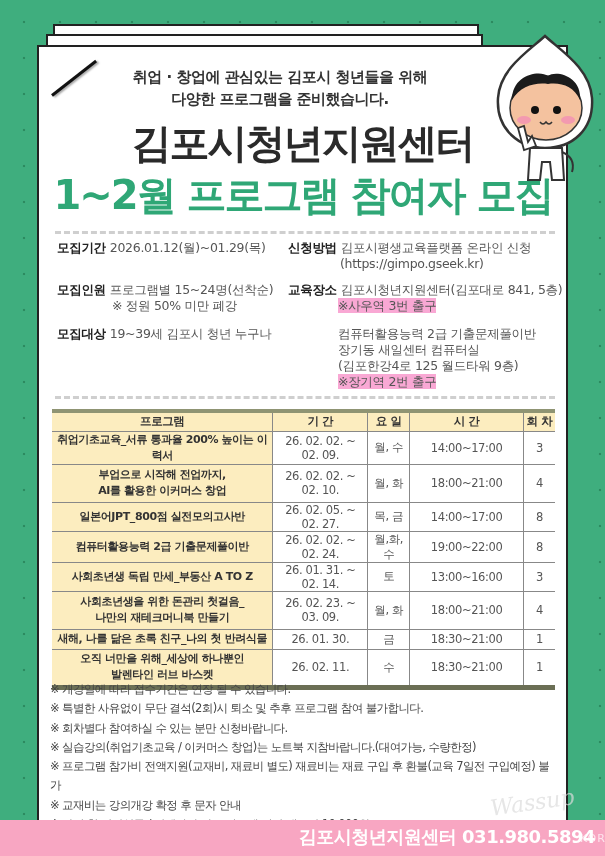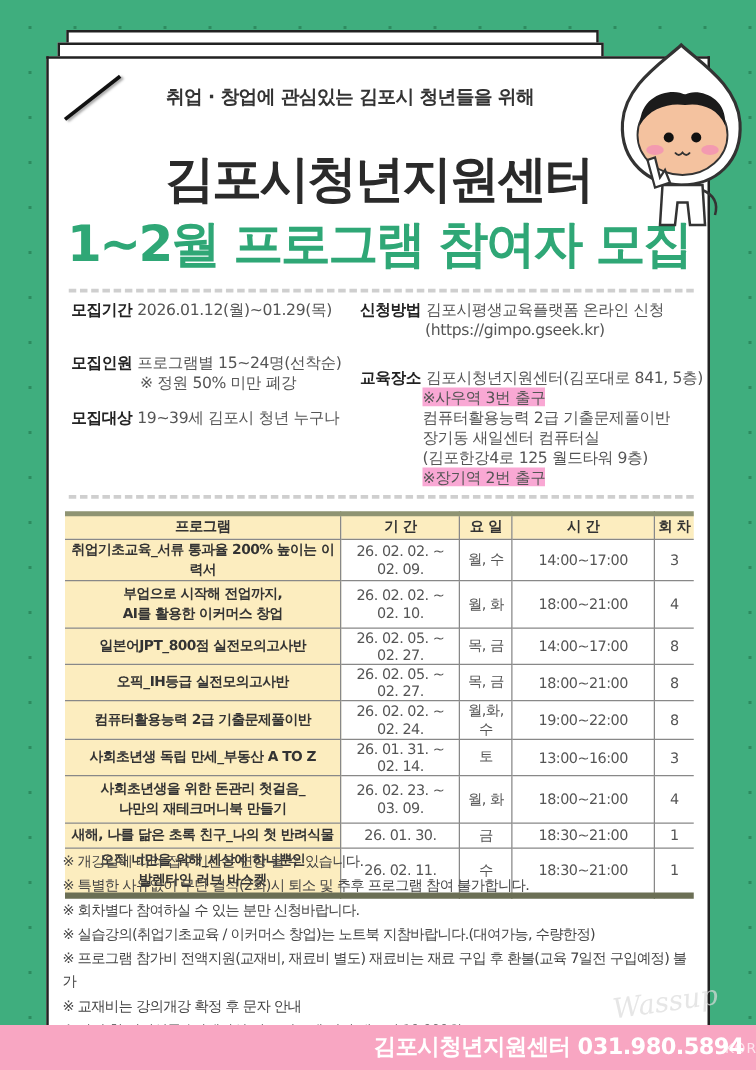--- a/index.html
+++ b/index.html
@@ -65,20 +65,21 @@
 <body>
 
 <div class="sheet sheet-back"></div>
 <div class="sheet sheet-mid"></div>
 <div class="sheet sheet-front"></div>
 
 <div class="pen-line"></div>
 
 <div class="intro">
   <div>취업 · 창업에 관심있는 김포시 청년들을 위해</div>
+  <div>다양한 프로그램을 준비했습니다.</div>
 </div>
 
 <div class="title-main">김포시청년지원센터</div>
 <div class="title-sub">1~2월 프로그램 참여자 모집</div>
 
 <svg class="mascot" viewBox="0 0 110 160">
   <path d="M55 6 C40 20 10 38 8 68 C6 100 30 118 55 118 C82 118 104 100 102 68 C100 38 70 20 55 6 Z" fill="#fff" stroke="#333" stroke-width="2.5"></path>
   <ellipse cx="56" cy="78" rx="36" ry="32" fill="#f4c29f" stroke="#333" stroke-width="1.5"></ellipse>
   <path d="M22 70 C22 44 50 40 58 46 C66 40 92 46 90 70 C84 56 70 52 58 54 C46 52 30 56 22 70 Z" fill="#1b1b1b"></path>
   <circle cx="45" cy="80" r="4" fill="#111"></circle>
@@ -101,21 +102,21 @@
   <span class="indent" style="padding-left:55px;">※ 정원 50% 미만 폐강</span>
 </div>
 <div class="info" style="left:57px; top:326px;">
   <span class="lbl">모집대상</span><span>19~39세 김포시 청년 누구나</span>
 </div>
 
 <div class="info" style="left:288px; top:240px;">
   <span class="lbl">신청방법</span><span>김포시평생교육플랫폼 온라인 신청</span>
   <span class="indent">(https://gimpo.gseek.kr)</span>
 </div>
-<div class="info" style="left:288px; top:294px;">
+<div class="info" style="left:288px; top:282px;">
   <span class="lbl">교육장소</span><span>김포시청년지원센터(김포대로 841, 5층)</span>
   <span class="indent" style="padding-left:50px;"><span class="hl">※사우역 3번 출구</span></span>
 </div>
 <div class="info" style="left:338px; top:326px;">
   <span style="display:block">컴퓨터활용능력 2급 기출문제풀이반</span>
   <span style="display:block">장기동 새일센터 컴퓨터실</span>
   <span style="display:block">(김포한강4로 125 월드타워 9층)</span>
   <span style="display:block"><span class="hl">※장기역 2번 출구</span></span>
 </div>
 
@@ -157,27 +158,20 @@
       <td>4</td>
     </tr>
     <tr>
       <td class="name">일본어JPT_800점 실전모의고사반</td>
       <td>26. 02. 05. ~ 02. 27.</td>
       <td>목, 금</td>
       <td>14:00~17:00</td>
       <td>8</td>
     </tr>
     <tr>
-      <td class="name">오픽_IH등급 실전모의고사반</td>
-      <td>26. 02. 05. ~ 02. 27.</td>
-      <td>목, 금</td>
-      <td>18:00~21:00</td>
-      <td>8</td>
-    </tr>
-    <tr>
       <td class="name">컴퓨터활용능력 2급 기출문제풀이반</td>
       <td>26. 02. 02. ~ 02. 24.</td>
       <td>월,화,수</td>
       <td>19:00~22:00</td>
       <td>8</td>
     </tr>
     <tr>
       <td class="name">사회초년생 독립 만세_부동산 A TO Z</td>
       <td>26. 01. 31. ~ 02. 14.</td>
       <td>토</td>

